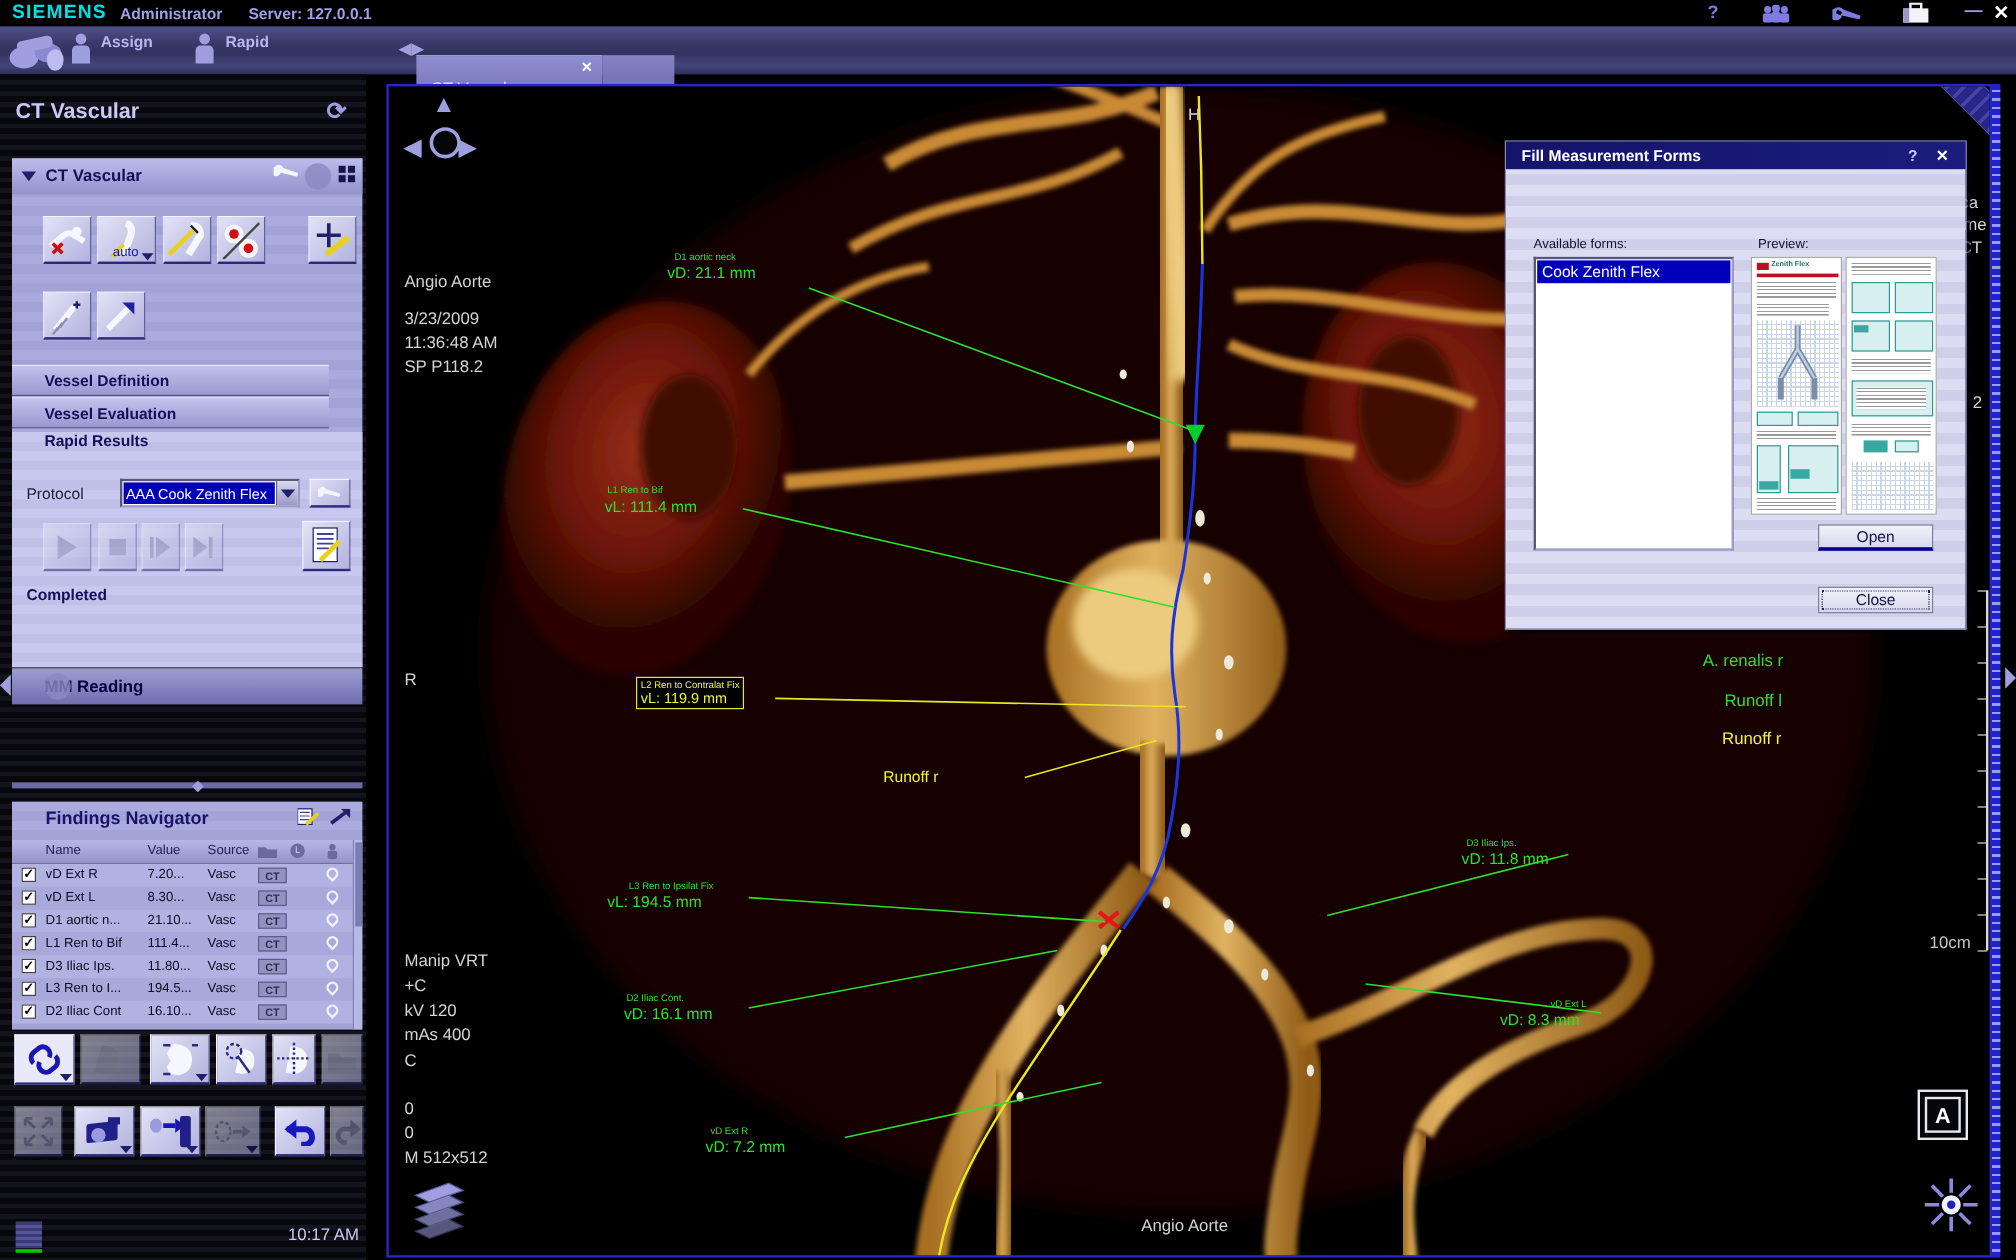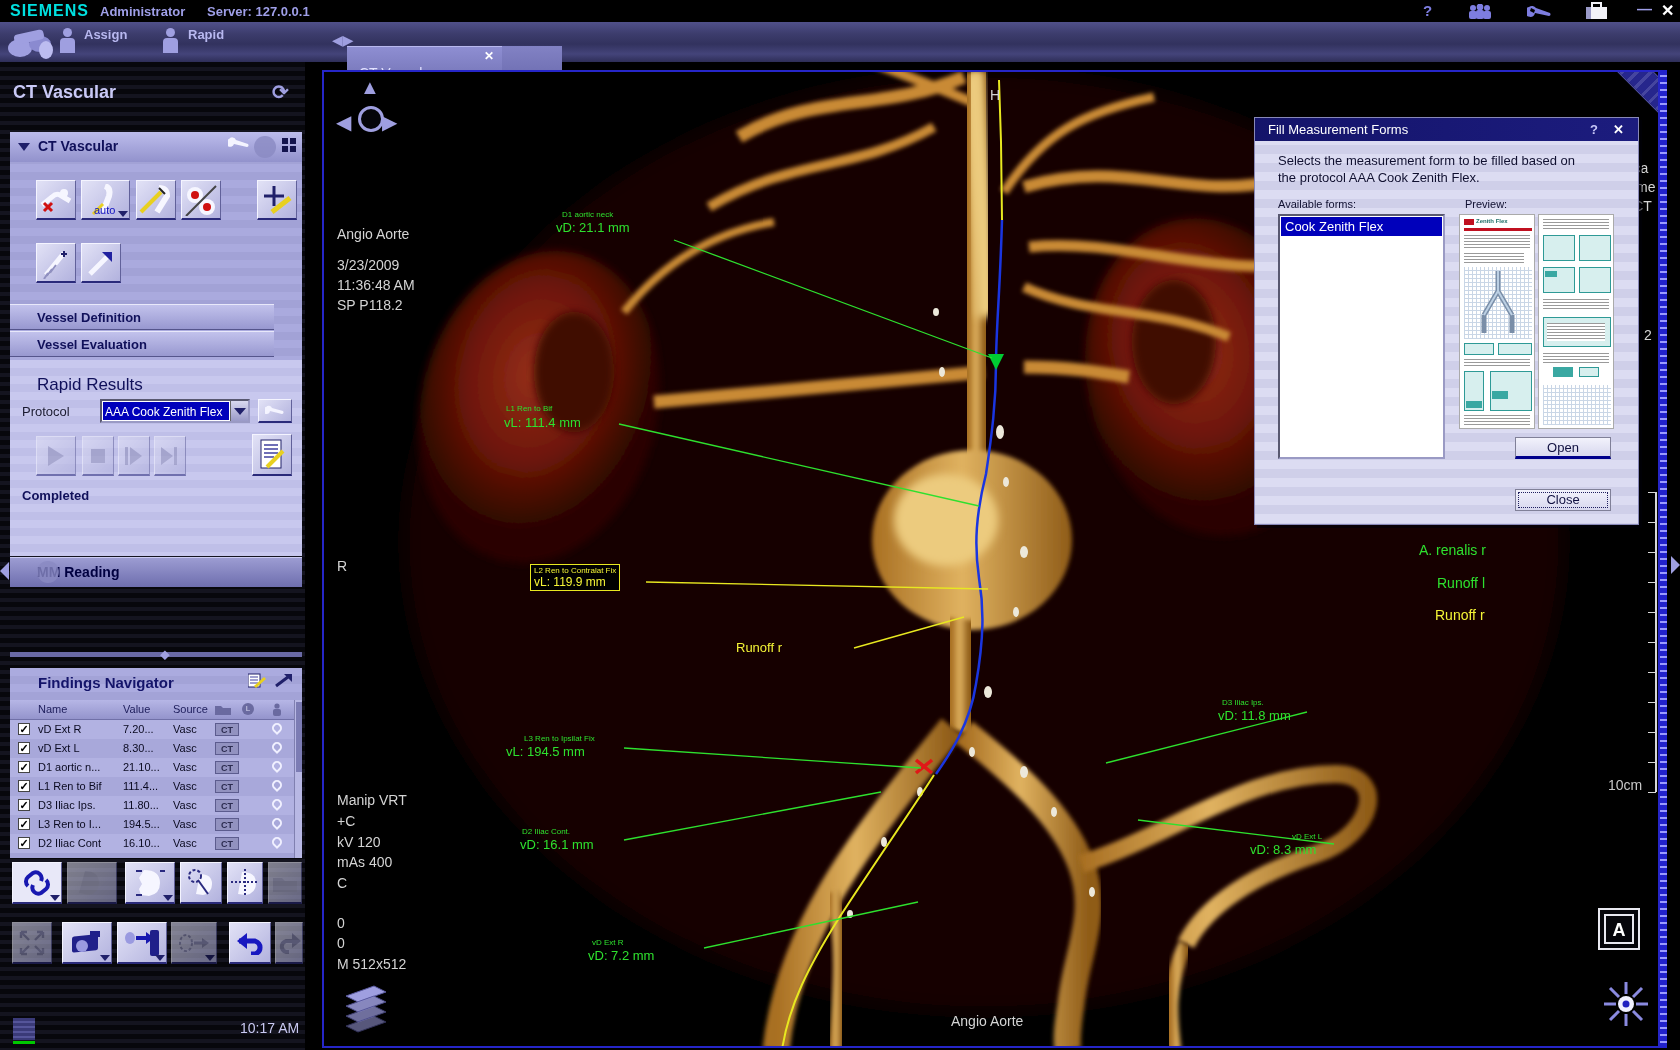--- a/index.html
+++ b/index.html
@@ -45,21 +45,21 @@
          display:flex; align-items:center; justify-content:center; }
   .btn.dim { opacity:.55; }
   .drop { position:absolute; right:1px; bottom:1px; width:0; height:0;
           border-left:5px solid transparent; border-right:5px solid transparent; border-top:6px solid #20206a; }
 
   .secbar { left:0; width:264px; height:26px; background:linear-gradient(180deg,#c2c2ec,#9898d0);
             border-top:1px solid #e8e8fa; border-bottom:1px solid #55558c; }
   .secbar span { position:absolute; left:27px; top:5px; color:#10105a; font-weight:bold; font-size:13px; }
   #rapidarea { left:0; top:228px; width:292px; height:196px;
     background:repeating-linear-gradient(180deg,#c8c8ee 0 8px,#bfbfe8 8px 16px); }
-  #rapidarea .rrttl { position:absolute; left:27px; top:15px; color:#10105a; font-weight:normal; font-size:17px; }
+  #rapidarea .rrttl { position:absolute; left:27px; top:0; color:#10105a; font-weight:bold; font-size:13px; }
   .protolabel { position:absolute; left:12px; top:44px; color:#1a1a30; font-size:13px; }
   #combo { position:absolute; left:90px; top:39px; width:150px; height:24px; background:#fff; border:2px inset #9a9ac4; }
   #combo .sel { position:absolute; left:1px; top:1px; right:19px; bottom:1px; background:#0000bb; color:#fff; font-size:12px; padding:3px 2px; white-space:nowrap; overflow:hidden; }
   #combo .cbtn { position:absolute; right:0; top:0; width:18px; height:100%; background:linear-gradient(180deg,#d8d8f0,#9a9ac8); border-left:1px solid #666; }
   #combo .cbtn i { position:absolute; left:3px; top:7px; width:0; height:0; border-left:6px solid transparent; border-right:6px solid transparent; border-top:7px solid #20206a; }
 
   .playglyph { fill:#8f8fb8; }
   #completed { position:absolute; left:12px; top:128px; color:#10105a; font-weight:bold; font-size:13px; }
 
   #mmread { left:10px; top:495px; width:292px; height:30px; background:linear-gradient(180deg,#9c9cd2,#6e6eae); border-top:1px solid #ccccf2; }
@@ -111,21 +111,21 @@
      transform:rotate(45deg); transform-origin:100% 0; border:1px solid #5050a8; }
   #abox { left:1274px; top:836px; width:42px; height:42px; border:2px solid #e8e8f0; background:#05050a; }
   #abox .inner { position:absolute; left:4px; top:4px; width:30px; height:30px; border:2px solid #e8e8f0; color:#fff; font-size:18px; font-weight:bold; text-align:center; line-height:28px; }
   .navarr { color:#9f9fe0; font-size:20px; }
 
   
   #dialog { left:1254px; top:117px; width:385px; height:408px;
      background:repeating-linear-gradient(180deg,#dcdcf2 0 9px,#cfcfe9 9px 18px);
      border:1px solid #8888b8; box-shadow:3px 3px 0 rgba(0,0,10,.55); }
   #dlg-title { position:absolute; left:0; top:0; width:100%; height:23px; background:linear-gradient(90deg,#14146a,#1c1c7e); }
-  #dlg-title .t { position:absolute; left:13px; top:4px; color:#fff; font-weight:normal; font-size:13px; }
+  #dlg-title .t { position:absolute; left:13px; top:4px; color:#fff; font-weight:bold; font-size:13px; }
   #dlg-title .q { position:absolute; right:40px; top:4px; color:#c8c8f8; font-weight:bold; font-size:13px; }
   #dlg-title .x { position:absolute; right:14px; top:4px; color:#fff; font-weight:bold; font-size:13px; }
   #dlg-msg { position:absolute; left:23px; top:34px; width:330px; color:#101030; font-size:13px; line-height:17px; }
   .dlg-label { position:absolute; top:80px; color:#101030; font-size:11px; }
   #formlist { position:absolute; left:23px; top:96px; width:167px; height:245px; background:#fff; border:2px inset #9a9ac4; }
   #formlist .item { margin:1px; background:#0000bb; color:#fff; font-size:13px; padding:2px 4px; }
   .ppage { position:absolute; top:96px; width:76px; height:215px; background:#fff; border:1px solid #aaa; overflow:hidden; }
   .txl { position:absolute; background:repeating-linear-gradient(180deg,#9a9a9a 0 1px,#fff 1px 3px); }
   .teal { position:absolute; border:1px solid #2e9a96; background:#d7efee; }
   .tealfill { position:absolute; background:#3aa8a2; }
@@ -712,24 +712,20 @@
   </div>
   <div id="rightdots" class="abs"></div>
   <span class="abs edgearrow" style="left:1671px;top:556px;border-left:9px solid #9f9fe0"></span>
 
   <div id="dialog" class="abs">
     <div id="dlg-title">
       <span class="t">Fill Measurement Forms</span>
       <span class="q">?</span>
       <span class="x">✕</span>
     </div>
-    <div id="dlg-msg">
-      <div>Selects the measurement form to be filled based on</div>
-      <div>the protocol AAA Cook Zenith Flex.</div>
-    </div>
     <span class="dlg-label" style="left:23px">Available forms:</span>
     <span class="dlg-label" style="left:210px">Preview:</span>
     <div id="formlist">
       <div class="item">Cook Zenith Flex</div>
     </div>
 
     <div class="ppage" style="left:204px">
       <span style="position:absolute;left:4px;top:4px;width:10px;height:6px;background:#c01020"></span>
       <span style="position:absolute;left:16px;top:3px;font-size:6px;font-weight:bold;color:#20706a">Zenith Flex</span>
       <span style="position:absolute;left:4px;top:13px;width:68px;height:3px;background:#c01020"></span>

